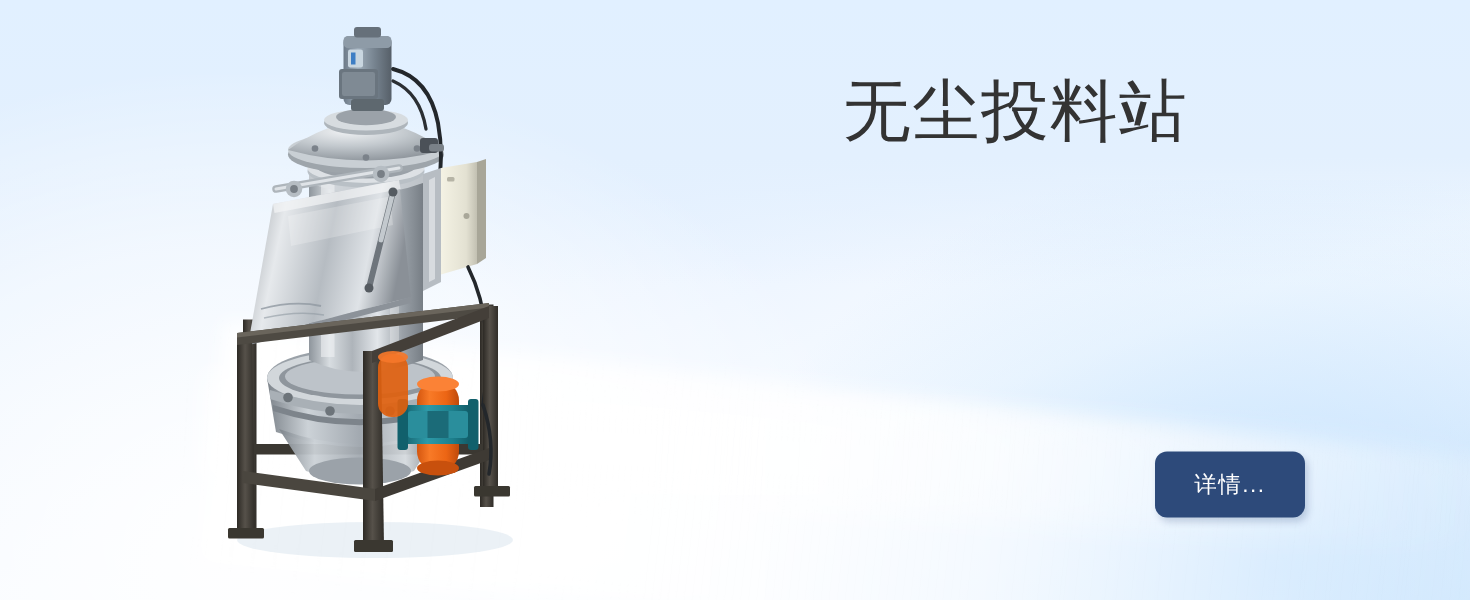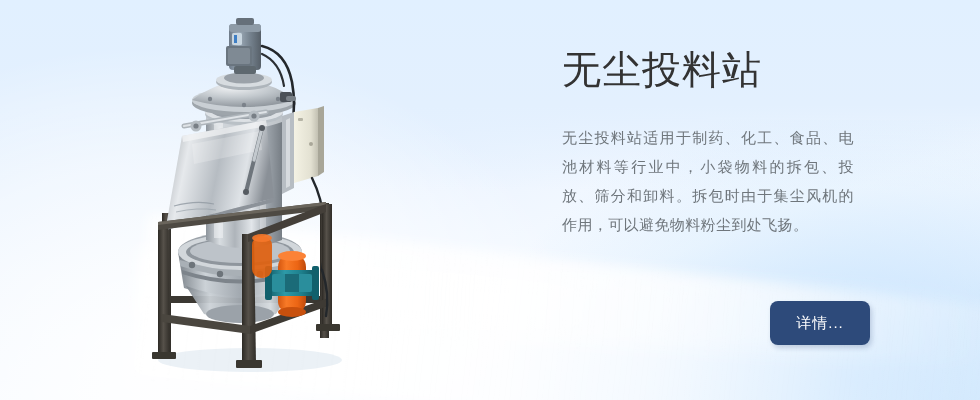--- a/index.html
+++ b/index.html
@@ -66,21 +66,21 @@
   }
   .product svg { display:block; width:280px; height:380px; }
 
   
   .copy {
     position:absolute;
     left:562px; top:46px;
     width:310px;
   }
   .title {
-    font-size:39px;
+    font-size:45px;
     line-height:1.25;
     color:#333333;
     letter-spacing:1px;
     font-weight:400;
     white-space:nowrap;
   }
   .desc {
     margin-top:28px;
     font-size:15px;
     line-height:29px;
@@ -304,18 +304,17 @@
 
       <rect x="142" y="228" width="20" height="42" rx="9" fill="#e0610f" opacity="0.92"></rect>
       <ellipse cx="152" cy="230" rx="10" ry="4" fill="#f5772a" opacity="0.92"></ellipse>
 
       <path d="M212 262 Q220 286 216 308" stroke="#23272b" stroke-width="2.4" fill="none" stroke-linecap="round"></path>
     </svg>
   </div>
 
   <div class="copy">
     <h1 class="title">无尘投料站</h1>
-    <p class="desc">无尘投料站适用于制药、化工、食品、电池材料等行业中，小袋物料的拆包、投放、筛分和卸料。拆包时由于集尘风机的作用，可以避免物料粉尘到处飞扬。</p>
   </div>
 
   <button class="detail-btn">详情...</button>
 
 </div>
 
 </body></html>

